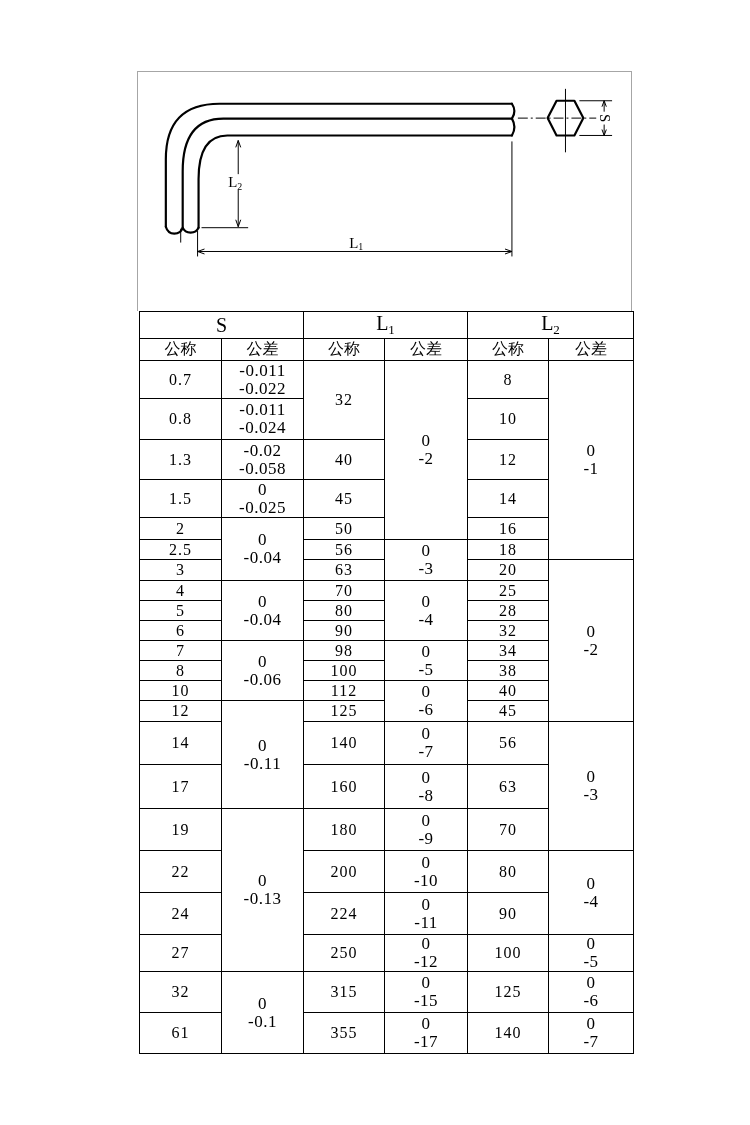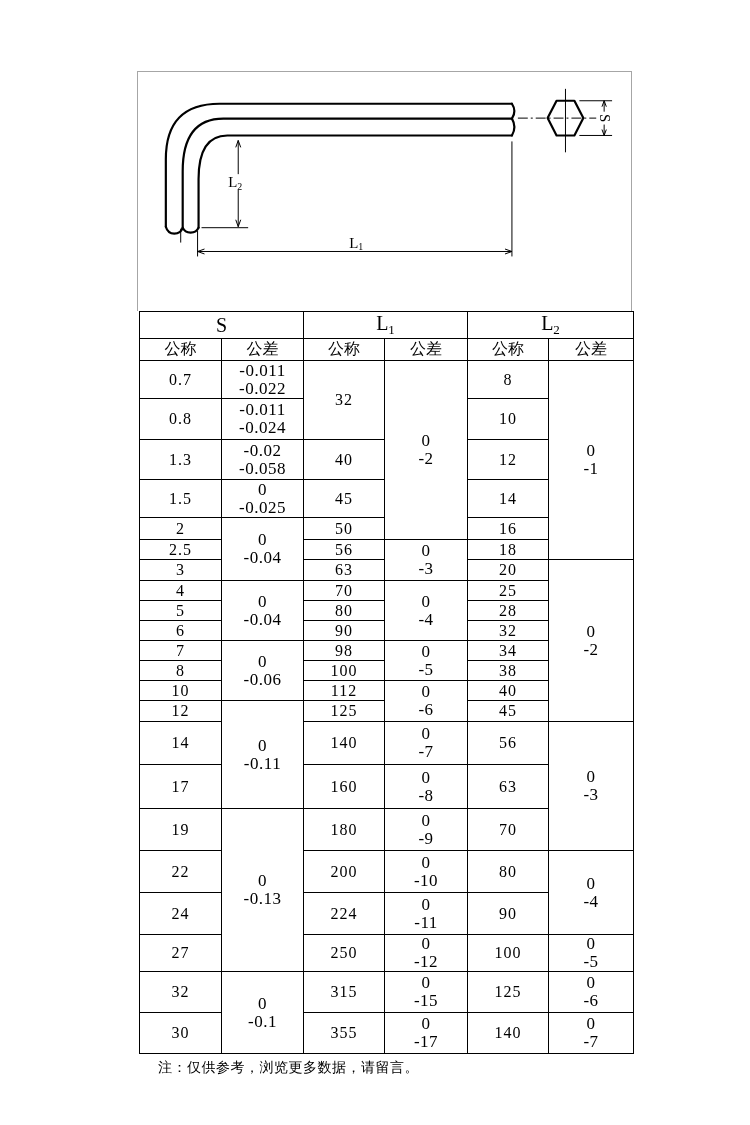--- a/index.html
+++ b/index.html
@@ -302,29 +302,28 @@
             <div>0</div>
             <div>-15</div>
           </td>
           <td class="nom">125</td>
           <td class="tol">
             <div>0</div>
             <div>-6</div>
           </td>
         </tr>
         <tr style="height: 41px;">
-          <td class="nom">30</td>
+          <td class="nom">61</td>
           <td class="nom">355</td>
           <td class="tol">
             <div>0</div>
             <div>-17</div>
           </td>
           <td class="nom">140</td>
           <td class="tol">
             <div>0</div>
             <div>-7</div>
           </td>
         </tr>
       </tbody>
   </table>
 
-  <div class="note">注：仅供参考，浏览更多数据，请留言。</div>
 </div>
 
 </body></html>

